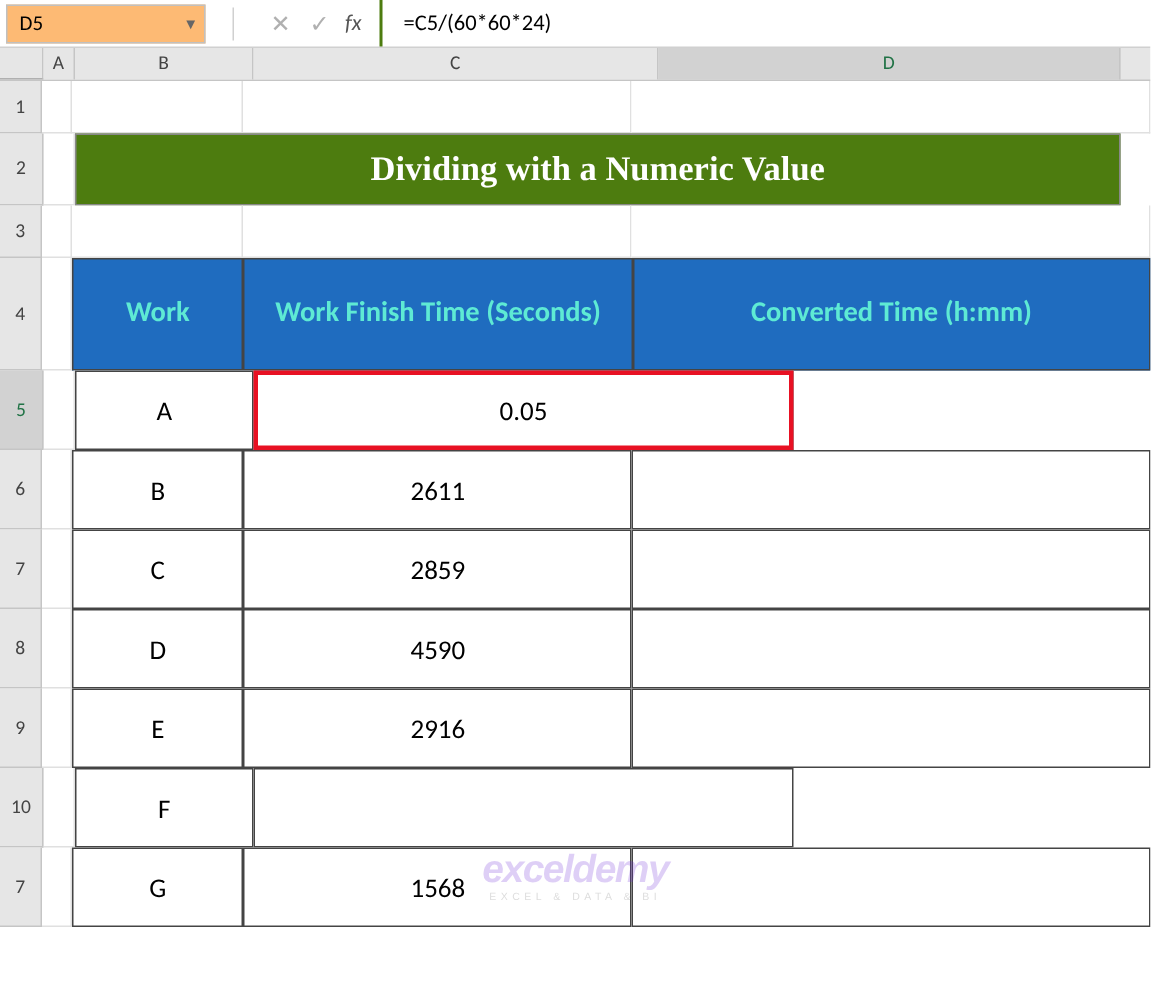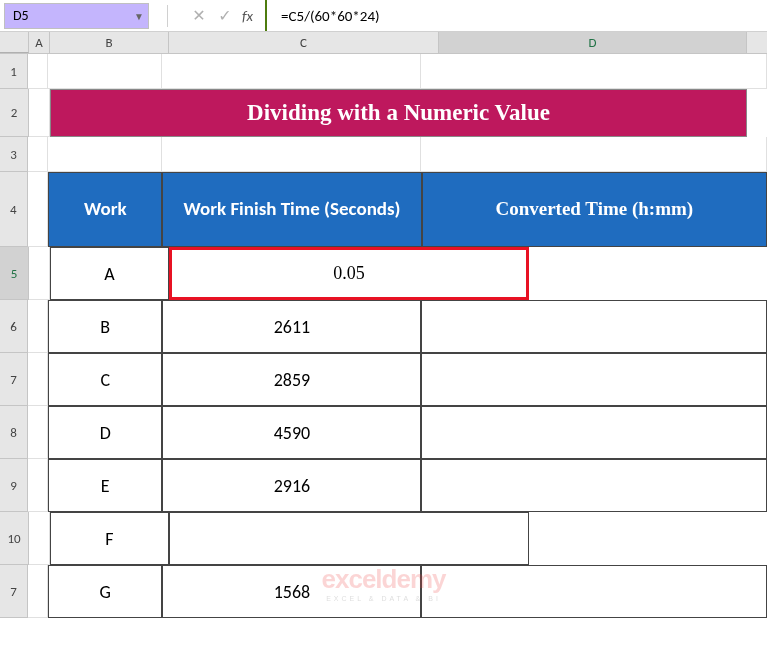--- a/index.html
+++ b/index.html
@@ -1,19 +1,19 @@
 <!DOCTYPE html>
 <html><head>
   <meta charset="utf-8">
   <style>
     * { box-sizing: border-box; margin: 0; padding: 0; }
     body { font-family: Calibri, 'Segoe UI', Arial, sans-serif; background: #fff; width: 767px; height: 667px; overflow: hidden; position: relative; }
 
     .formula-bar { display: flex; align-items: center; height: 32px; border-bottom: 1px solid #d0d0d0; background: #fff; }
-    .name-box { width: 145px; height: 26px; border: 1px solid #c0c0c0; margin-left: 4px; display: flex; align-items: center; padding: 0 8px; font-size: 14px; position: relative; background: #c4b5fd; }
+    .name-box { width: 133px; height: 26px; border: 1px solid #c0c0c0; margin-left: 4px; display: flex; align-items: center; padding: 0 8px; font-size: 14px; position: relative; background: #fdba74; }
     .name-box-arrow { position: absolute; right: 4px; top: 50%; transform: translateY(-50%); font-size: 10px; color: #666; }
     .fb-sep { width: 1px; height: 22px; background: #d0d0d0; margin: 0 18px; }
     .fb-btn { width: 26px; height: 26px; display: flex; align-items: center; justify-content: center; color: #b0b0b0; font-size: 16px; }
     .fx-label { font-style: italic; font-size: 15px; color: #555; margin: 0 12px 0 4px; }
     .formula-input { flex: 1; height: 26px; border: none; outline: none; font-size: 15px; padding: 0 6px; font-family: Calibri, Arial, sans-serif; }
     .formula-input-wrap { flex: 1; border-left: 2px solid #4d7c0f; height: 100%; display: flex; align-items: center; padding-left: 8px; }
 
     .grid-wrap { position: relative; }
 
     .col-headers { display: flex; height: 22px; background: #e6e6e6; border-bottom: 1px solid #c5c5c5; }
@@ -25,36 +25,36 @@
     .col-C { width: 270px; }
     .col-D { width: 308px; }
 
     .row { display: flex; }
     .row-h { width: 29px; background: #e6e6e6; border-right: 1px solid #c5c5c5; border-bottom: 1px solid #c5c5c5; display: flex; align-items: center; justify-content: center; font-size: 13px; color: #444; }
     .row-h.active { background: #d2d2d2; color: #217346; }
     .cell-A { width: 21px; border-right: 1px solid #e0e0e0; border-bottom: 1px solid #e0e0e0; }
     .cell { border-right: 1px solid #e0e0e0; border-bottom: 1px solid #e0e0e0; display: flex; align-items: center; justify-content: center; background: #fff; }
     .cell.col-B { width: 119px; }
     .cell.col-C { width: 270px; }
-    .cell.col-D { width: 360px; font-family: Liberation Serif, serif; }
+    .cell.col-D { width: 360px; }
 
     .r1 { height: 35px; }
     .r2 { height: 48px; }
     .r3 { height: 35px; }
     .r4 { height: 75px; }
     .r5, .r6, .r7, .r8, .r9, .r10, .r11 { height: 53px; }
 
-    .title-cell { background: #be185d; color: #fff; font-weight: bold; font-size: 23px; font-family: Georgia, 'Times New Roman', serif; border: 1px solid #888; }
-    .head-cell { background: #1f6cbf; color: #ffffff; font-weight: bold; font-size: 19px; text-align: center; border: 1px solid #444; padding: 15px 4px; line-height: 1.3; }
+    .title-cell { background: #4d7c0f; color: #fff; font-weight: bold; font-size: 23px; font-family: Georgia, 'Times New Roman', serif; border: 1px solid #888; }
+    .head-cell { background: #1f6cbf; color: #5eead4; font-weight: bold; font-size: 19px; text-align: center; border: 1px solid #444; padding: 15px 4px; line-height: 1.3; }
     .data-cell { background: #fff; border: 1px solid #444; font-size: 18px; text-align: center; }
 
     .highlighted { outline: 3px solid #e81123; outline-offset: -3px; position: relative; z-index: 2; }
 
     .watermark { position: absolute; bottom: 16px; left: 50%; transform: translateX(-50%); opacity: 0.22; font-family: Arial, sans-serif; text-align: center; pointer-events: none; }
-    .watermark .wm-main { font-size: 26px; color: #ef4444; font-weight: bold; letter-spacing: -1px; }
+    .watermark .wm-main { font-size: 26px; color: #6d28d9; font-weight: bold; letter-spacing: -1px; font-style: italic; }
     .watermark .wm-sub { font-size: 7px; color: #666; letter-spacing: 3px; }
   </style>
 </head>
 <body>
 
 <div class="formula-bar">
   <div class="name-box">
     <span>D5</span>
     <span class="name-box-arrow">▼</span>
   </div>

